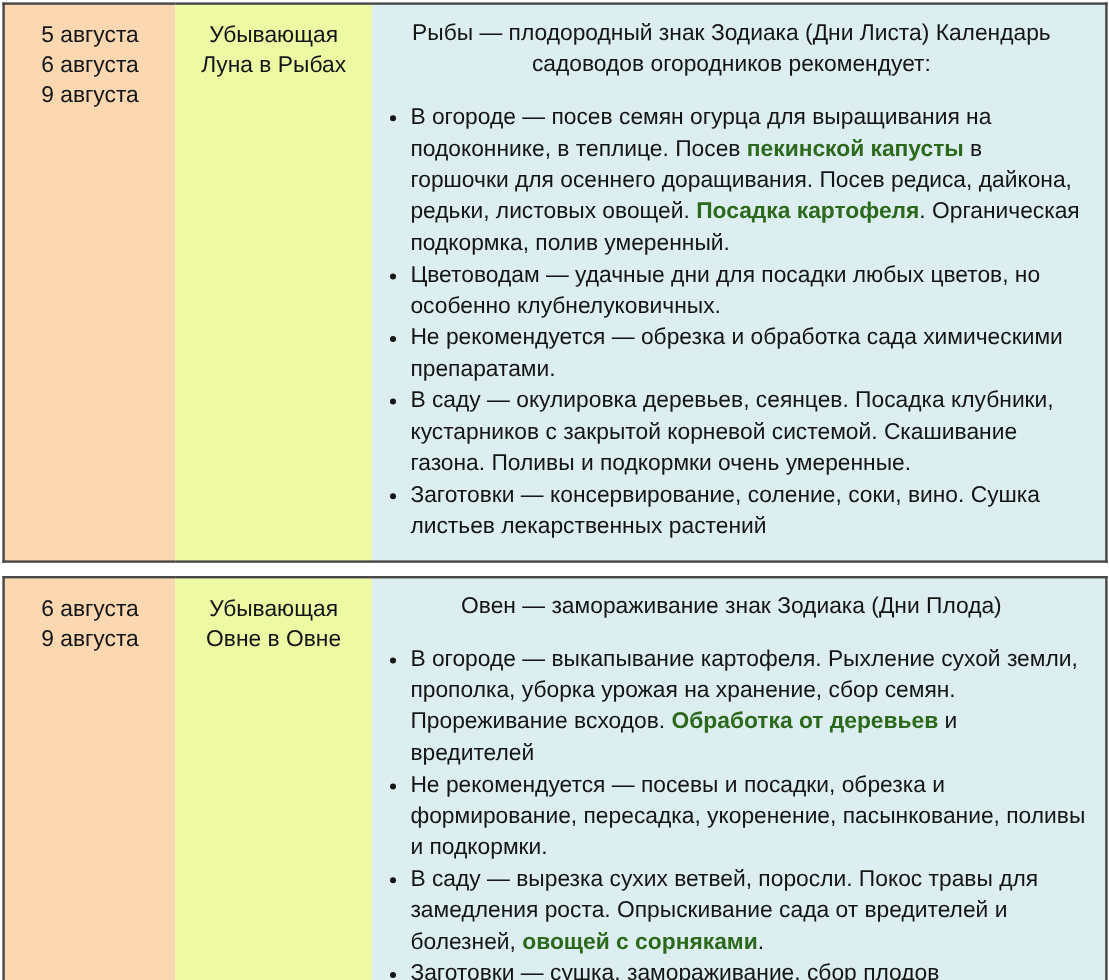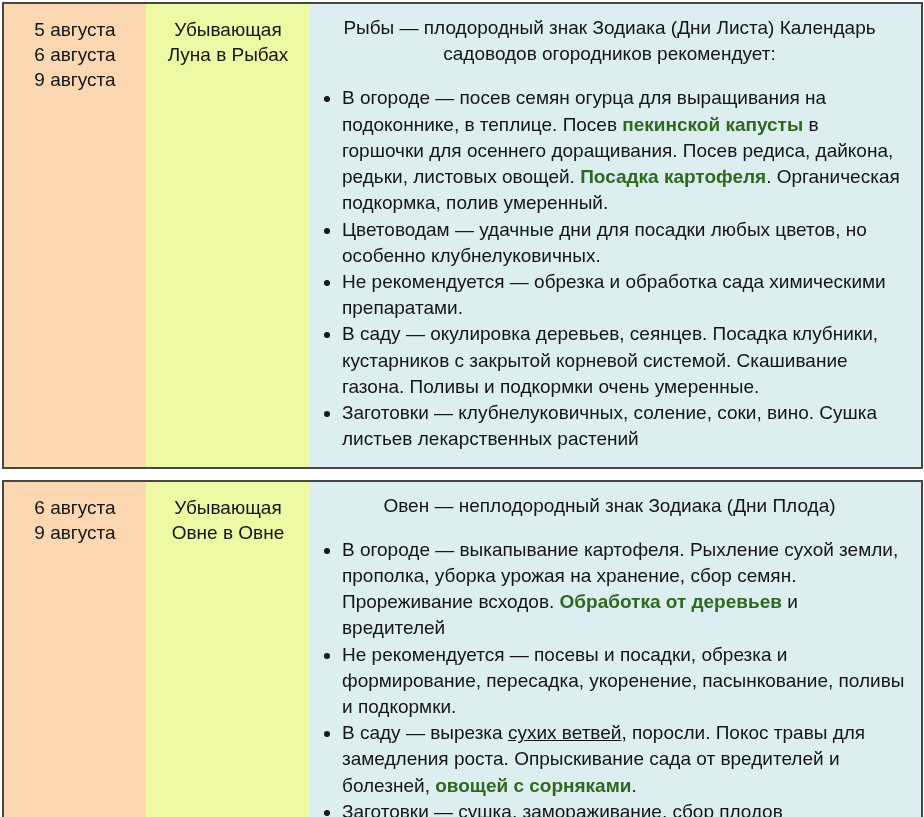--- a/index.html
+++ b/index.html
@@ -42,21 +42,21 @@
   td.content{
     background:var(--contentBg);
     padding:11px 16px 14px 4px;
     line-height:1.38;
   }
   .heading{text-align:center;padding:0 6px;}
   ul.recs{margin:18px 0 0 0;padding:0 0 0 28px;}
   ul.recs li{margin:0;}
   .bold{font-weight:normal;}
   .link{color:var(--link);font-weight:bold;}
-  .underline{text-decoration:underline;}
+  .underline{}
 </style>
 </head>
 <body>
 
 <div class="page">
 
   <table class="cal">
     <tbody>
         <tr>
       <td class="dates">
@@ -67,39 +67,39 @@
       <td class="moon">
         <div>Убывающая Луна в Рыбах</div>
       </td>
       <td class="content">
         <div class="heading"><span class="bold">Рыбы</span><span class="normal"> — плодородный знак Зодиака (Дни Листа) Календарь садоводов огородников рекомендует:</span></div>
         <ul class="recs">
               <li><span class="bold">В огороде</span><span class="normal"> — посев семян огурца для выращивания на подоконнике, в теплице. Посев </span><span class="link">пекинской капусты</span><span class="normal"> в горшочки для осеннего доращивания. Посев редиса, дайкона, редьки, листовых овощей. </span><span class="link">Посадка картофеля</span><span class="normal">. Органическая подкормка, полив умеренный.</span></li>
               <li><span class="bold">Цветоводам</span><span class="normal"> — удачные дни для посадки любых цветов, но особенно клубнелуковичных.</span></li>
               <li><span class="bold">Не рекомендуется</span><span class="normal"> — обрезка и обработка сада химическими препаратами.</span></li>
               <li><span class="bold">В саду</span><span class="normal"> — окулировка деревьев, сеянцев. Посадка клубники, кустарников с закрытой корневой системой. Скашивание газона. Поливы и подкормки очень умеренные.</span></li>
-              <li><span class="bold">Заготовки</span><span class="normal"> — клубнелуковичных, соление, соки, вино. Сушка листьев лекарственных растений</span></li>
+              <li><span class="bold">Заготовки</span><span class="normal"> — консервирование, соление, соки, вино. Сушка листьев лекарственных растений</span></li>
             </ul>
       </td>
     </tr>
   </tbody>
     </table>
 
   <table class="cal">
     <tbody>
         <tr>
       <td class="dates">
         <div>6 августа</div>
         <div>9 августа</div>
       </td>
       <td class="moon">
         <div>Убывающая Овне в Овне</div>
       </td>
       <td class="content">
-        <div class="heading"><span class="bold">Овен</span><span class="normal"> — неплодородный знак Зодиака (Дни Плода)</span></div>
+        <div class="heading"><span class="bold">Овен</span><span class="normal"> — замораживание знак Зодиака (Дни Плода)</span></div>
         <ul class="recs">
               <li><span class="bold">В огороде</span><span class="normal"> — выкапывание картофеля.  Рыхление сухой земли, прополка, уборка урожая на хранение, сбор семян. Прореживание всходов. </span><span class="link">Обработка от деревьев</span><span class="normal"> и вредителей</span></li>
               <li><span class="bold">Не рекомендуется</span><span class="normal"> — посевы и посадки, обрезка и формирование,  пересадка, укоренение, пасынкование, поливы и подкормки.</span></li>
               <li><span class="bold">В саду</span><span class="normal"> — вырезка </span><span class="underline">сухих ветвей</span><span class="normal">, поросли. Покос травы для замедления роста. Опрыскивание сада от вредителей и болезней, </span><span class="link">овощей с сорняками</span><span class="normal">.</span></li>
               <li><span class="bold">Заготовки</span><span class="normal"> — сушка, замораживание, сбор плодов лекарственных растений.</span></li>
             </ul>
       </td>
     </tr>
   </tbody>
     </table>

